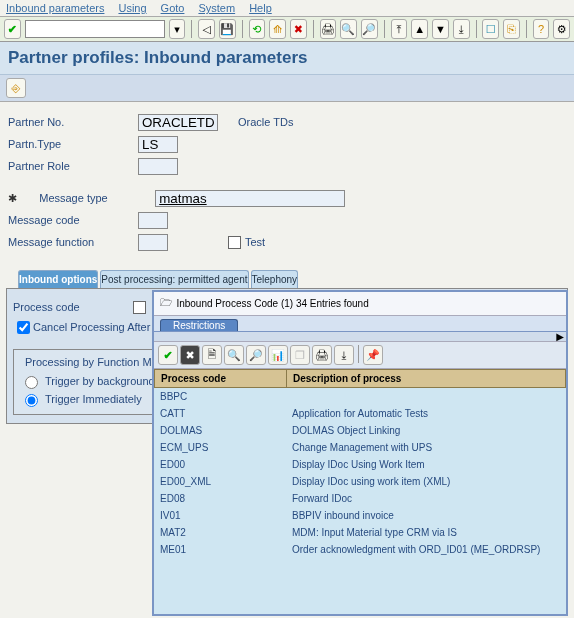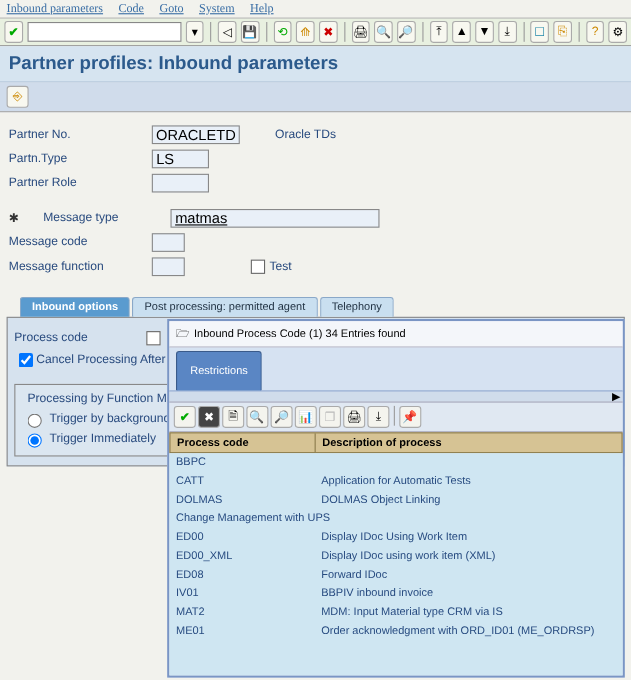--- a/index.html
+++ b/index.html
@@ -17,21 +17,20 @@
   .menubar {
     display: flex;
     background: #f2f2ed;
     border-bottom: 1px solid #aaa;
     padding: 2px 6px;
     gap: 14px;
   }
   .menubar span {
     color: #3a6ea5;
     text-decoration: underline;
-    font-family: Liberation Serif, serif;
   }
   .toolbar {
     display: flex;
     align-items: center;
     background: #e8f0e0;
     border-bottom: 1px solid #999;
     padding: 2px 4px;
     gap: 4px;
   }
   .tb-btn {
@@ -78,36 +77,36 @@
   .field-lbl {
     width: 130px;
     color: #284a7e;
   }
   .field-input {
     height: 17px;
     border: 1px solid #888;
     background: #e9f0f8;
     padding: 0 3px;
   }
-  .small-input { width: 52px; }
+  .small-input { width: 40px; }
   .med-input { width: 80px; }
   .wide-input { width: 190px; text-decoration: underline; }
-  .plain-text { color: #284a7e; margin-left: 32px; }
+  .plain-text { color: #284a7e; margin-left: 20px; }
   .section-gap { height: 10px; }
   .req-icon { color: #333; margin-right: 6px; }
   .chk-label { color: #284a7e; margin-left: 4px; }
   .tabs {
     display: flex;
     margin: 12px 0 0 18px;
   }
   .tab {
     background: #c9dff0;
     border: 1px solid #8aa8c8;
     border-bottom: none;
-    padding: 3px 10px;
+    padding: 3px 0;
     font-size: 10px;
     color: #234;
     border-radius: 3px 3px 0 0;
     margin-right: 2px;
   }
   .tab.active {
     background: #5a9bcf;
     color: #fff;
     font-weight: bold;
   }
@@ -168,21 +167,21 @@
   .popup-header .icon { margin-right: 4px; }
   .popup-tabs {
     display: flex;
     background: #d6e2f2;
     border-bottom: 1px solid #7a95c4;
   }
   .popup-tab {
     background: #5a86c4;
     color: #fff;
     font-size: 10px;
-    padding: 12px 12px;
+    padding: 0 12px;
     border: 1px solid #3a5a8a;
     border-bottom: none;
     margin: 3px 0 0 6px;
     border-radius: 3px 3px 0 0;
   }
   .popup-scrollhd {
     height: 10px;
     background: #d0dceb;
     border-bottom: 1px solid #aab;
     position: relative;
@@ -233,21 +232,21 @@
     border:1px solid #666;
     background:#fff;
     vertical-align: middle;
   }
 </style>
 </head>
 <body>
 
 <div class="menubar">
   <span>Inbound parameters</span>
-  <span>Code</span>
+  <span>Using</span>
   <span>Goto</span>
   <span>System</span>
   <span>Help</span>
 </div>
 
 <div class="toolbar">
   <div class="tb-btn tb-green">✔</div>
   <input class="combo-input" style="">
   <div class="tb-btn">▾</div>
   <span class="tb-sep"></span>
@@ -377,20 +376,21 @@
       </div>
       <div class="grid-row">
         <div class="col-code">CATT</div>
         <div class="col-desc">Application for Automatic Tests</div>
       </div>
       <div class="grid-row">
         <div class="col-code">DOLMAS</div>
         <div class="col-desc">DOLMAS Object Linking</div>
       </div>
       <div class="grid-row">
+        <div class="col-code">ECM_UPS</div>
         <div class="col-desc">Change Management with UPS</div>
       </div>
       <div class="grid-row">
         <div class="col-code">ED00</div>
         <div class="col-desc">Display IDoc Using Work Item</div>
       </div>
       <div class="grid-row">
         <div class="col-code">ED00_XML</div>
         <div class="col-desc">Display IDoc using work item (XML)</div>
       </div>

